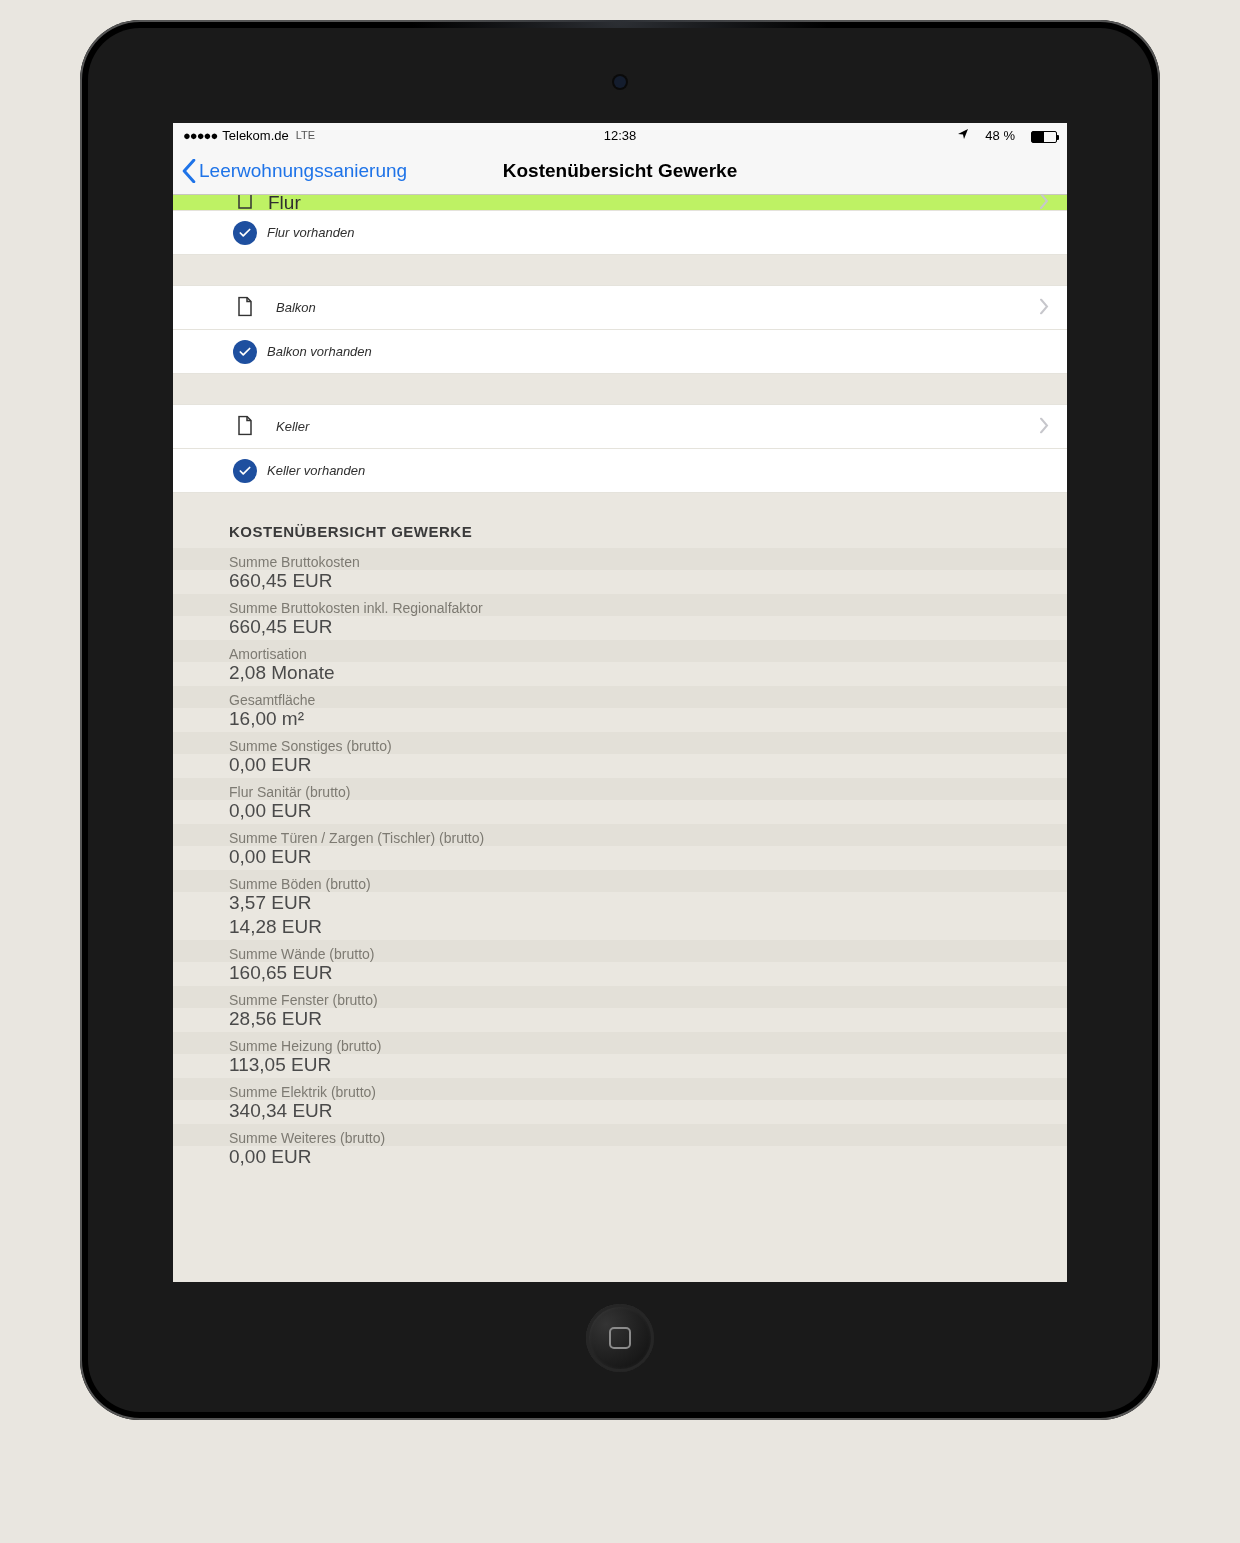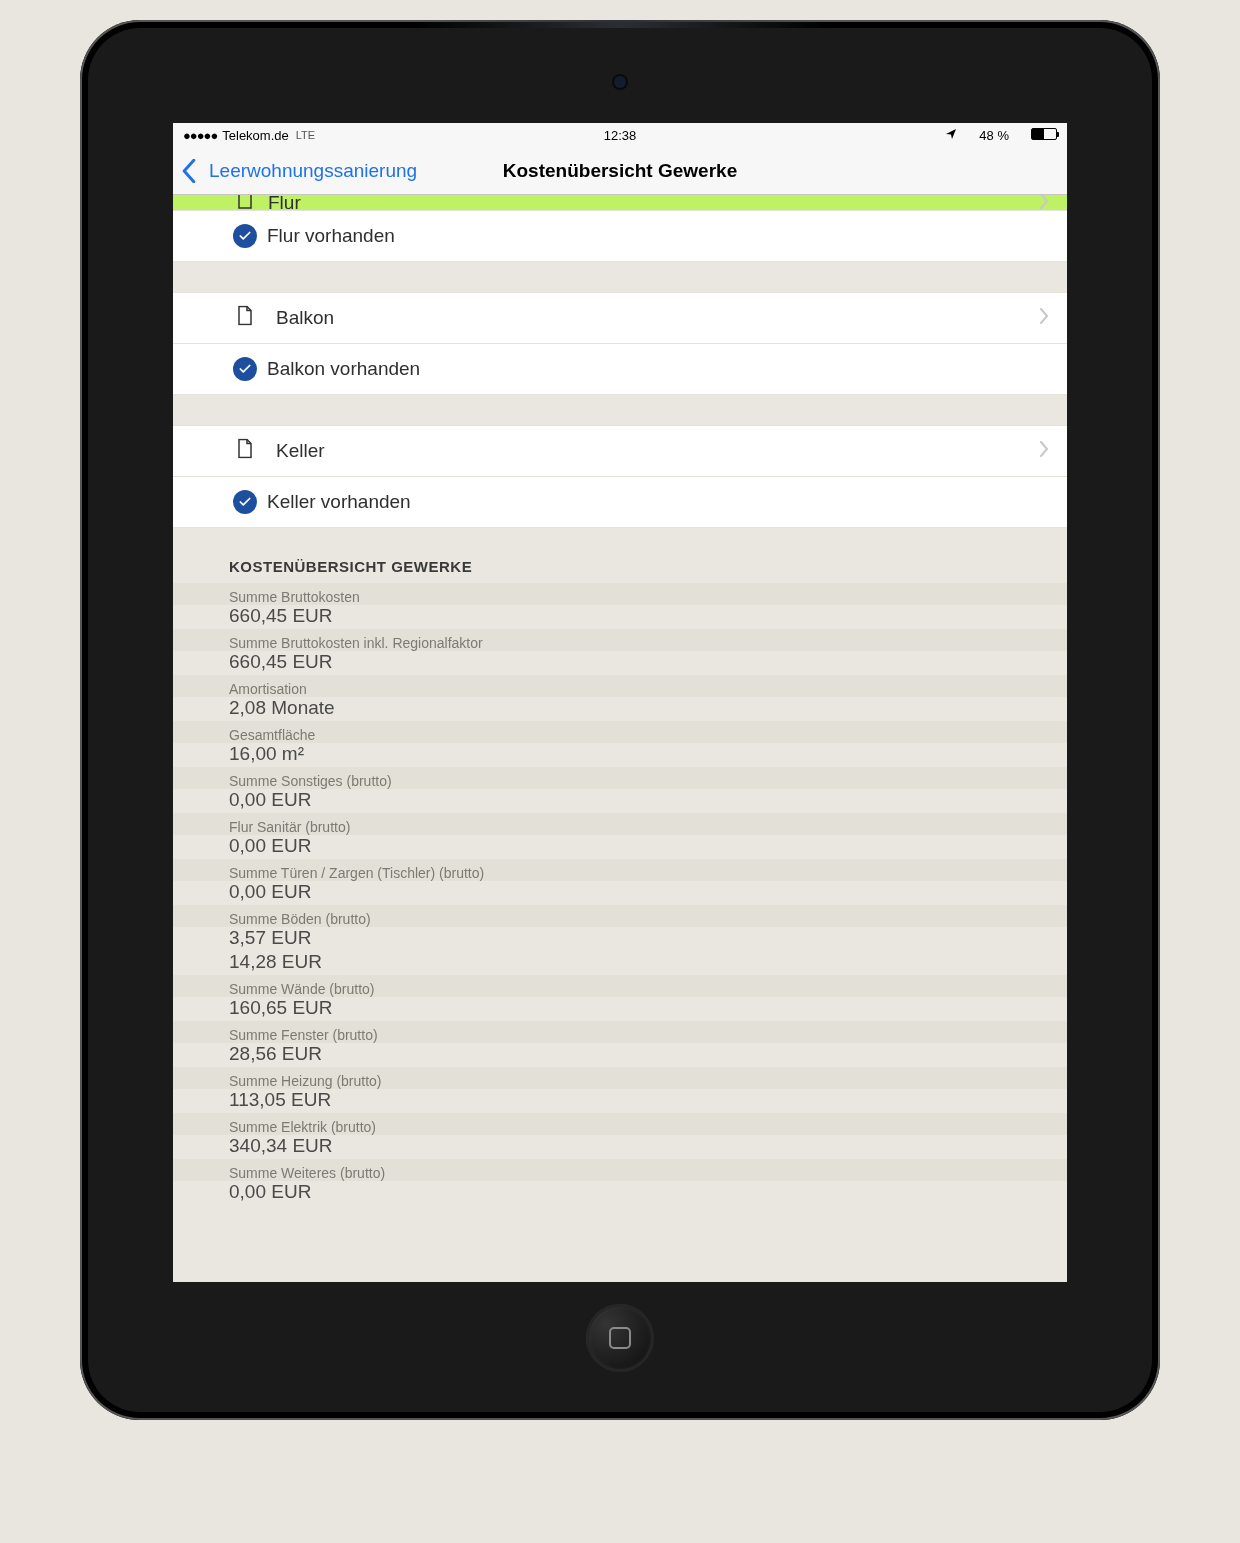--- a/index.html
+++ b/index.html
@@ -62,21 +62,21 @@
       background:#f7f7f7;
       display:flex; align-items:center; justify-content:space-between;
       padding:0 10px;
       font-size:13px; font-weight:500;
       color:#000;
     }
     .sb-left { display:flex; align-items:center; gap:5px; }
     .dots { letter-spacing:-1px; }
     .lte { font-size:11px; color:#555; margin-left:2px; }
     .sb-center { position:absolute; left:50%; transform:translateX(-50%); }
-    .sb-right { display:flex; align-items:flex-start; gap:22px; }
+    .sb-right { display:flex; align-items:flex-end; gap:16px; }
     .locicon { display:inline-block; }
     .battery {
       width:26px; height:12px; border:1px solid #000; border-radius:2px;
       position:relative; display:inline-block;
     }
     .battery::after{
       content:""; position:absolute; right:-3px; top:3px;
       width:2px; height:5px; background:#000; border-radius:0 1px 1px 0;
     }
     .battery i{
@@ -84,38 +84,39 @@
     }
     
     .navbar {
       height:48px; background:#f7f7f7;
       border-bottom:1px solid #c9c6bf;
       display:flex; align-items:center;
       position:relative;
       padding:0 8px;
     }
     .back {
-      display:flex; align-items:center; gap:12px;
+      display:flex; align-items:center; gap:2px;
       color:#1e73e8; font-size:19px; cursor:pointer;
     }
     .back svg { width:16px; height:24px; }
     .navtitle {
       position:absolute; left:50%; transform:translateX(-50%);
       font-weight:700; font-size:19px; color:#000;
     }
     
     .content { background:#eae7e0; }
     .cell {
       background:#fff;
       border-bottom:1px solid #e5e3dc;
       display:flex; align-items:center;
       padding:14px 18px 14px 60px;
       position:relative;
-      font-size:19px;
+      font-size:13px;
       color:#2f2f2f;
+      font-style:italic;
     }
     .cell.firsthalf { border-top:1px solid #e5e3dc; padding-top:6px; padding-bottom:10px; }
     .section-gap { height:30px; }
     .clip-cell { height:16px; background:#bef264; border-bottom:1px solid #e5e3dc; position:relative; overflow:hidden;}
     .clip-label { position:absolute; left:95px; bottom:-4px; font-size:19px; color:#2f2f2f;}
     .clip-icon  { position:absolute; left:64px; bottom:-4px; }
     .clip-chev  { position:absolute; right:18px; bottom:-4px; }
 
     .doc-icon { position:absolute; left:64px; top:50%; transform:translateY(-50%); }
     .check-icon { position:absolute; left:60px; top:50%; transform:translateY(-50%);

